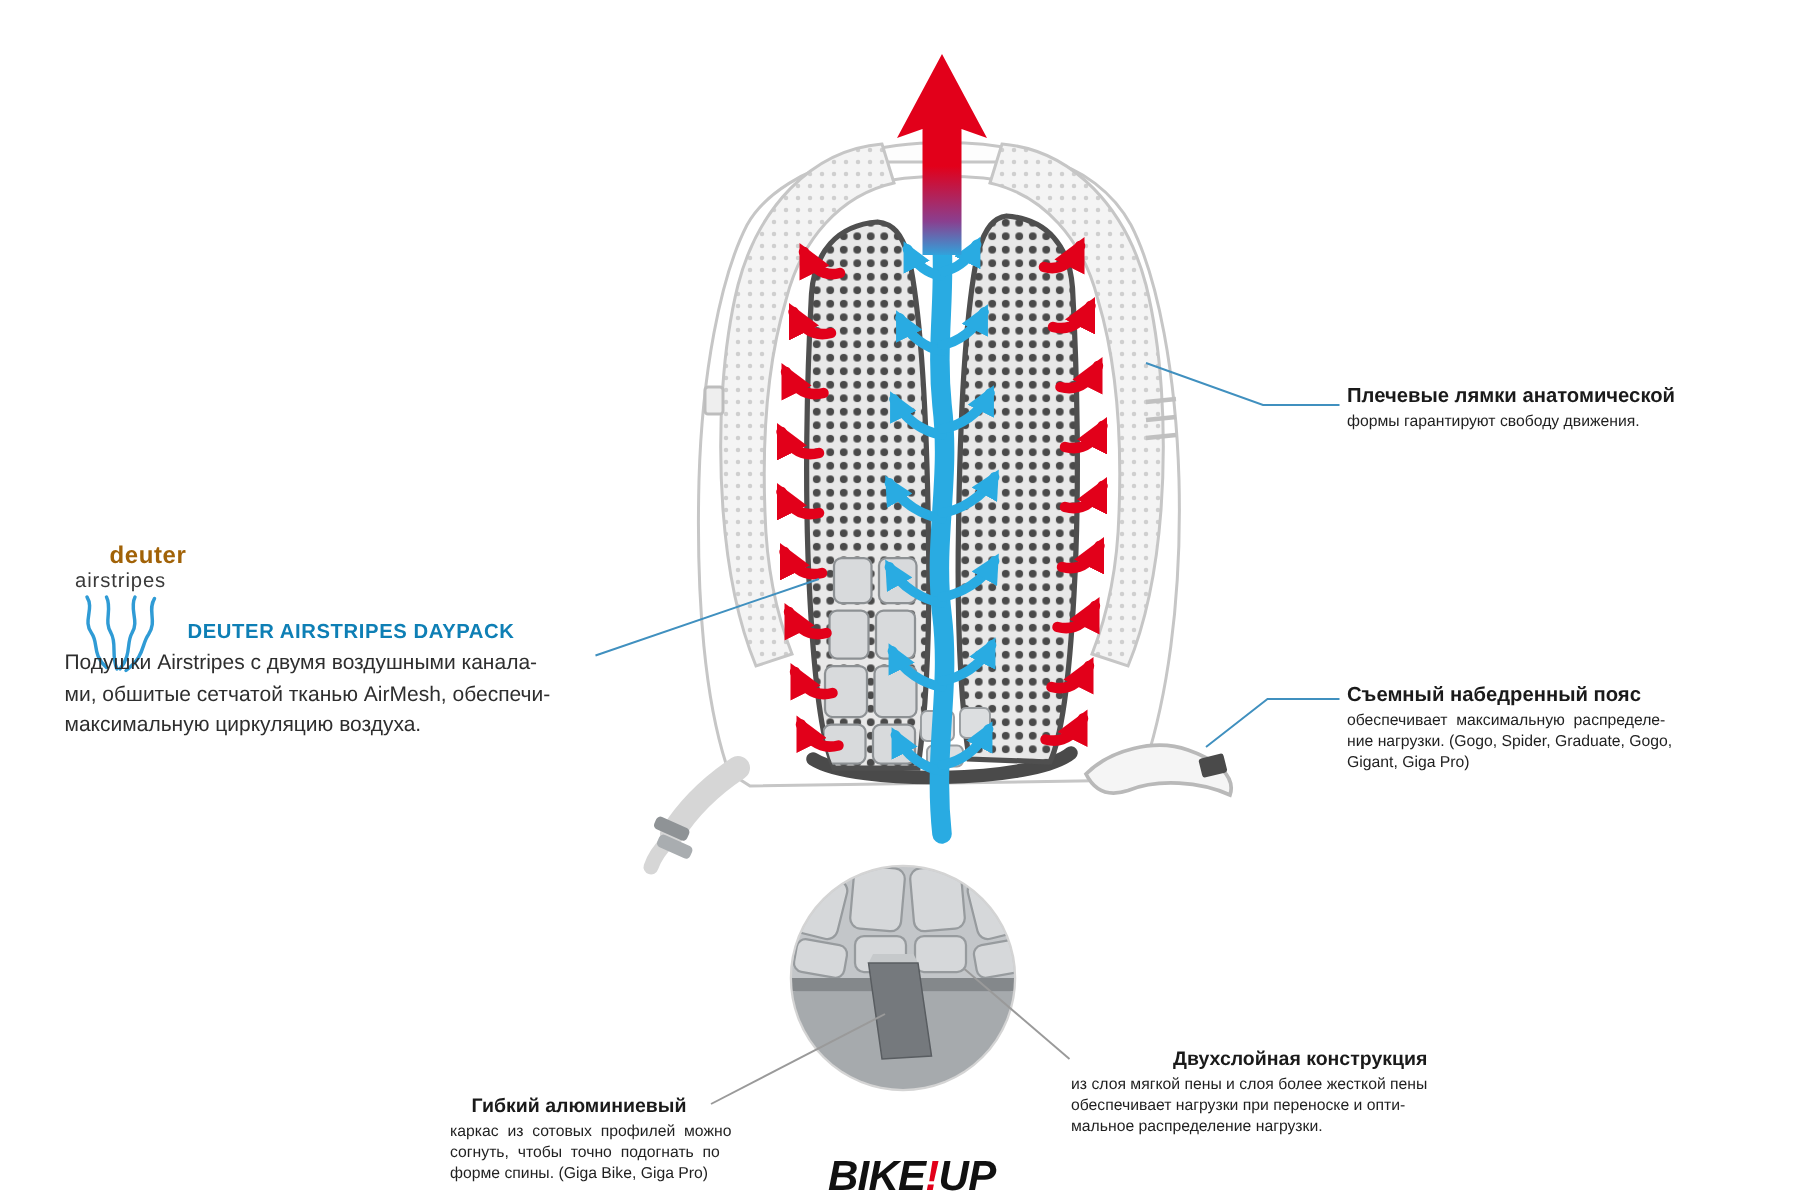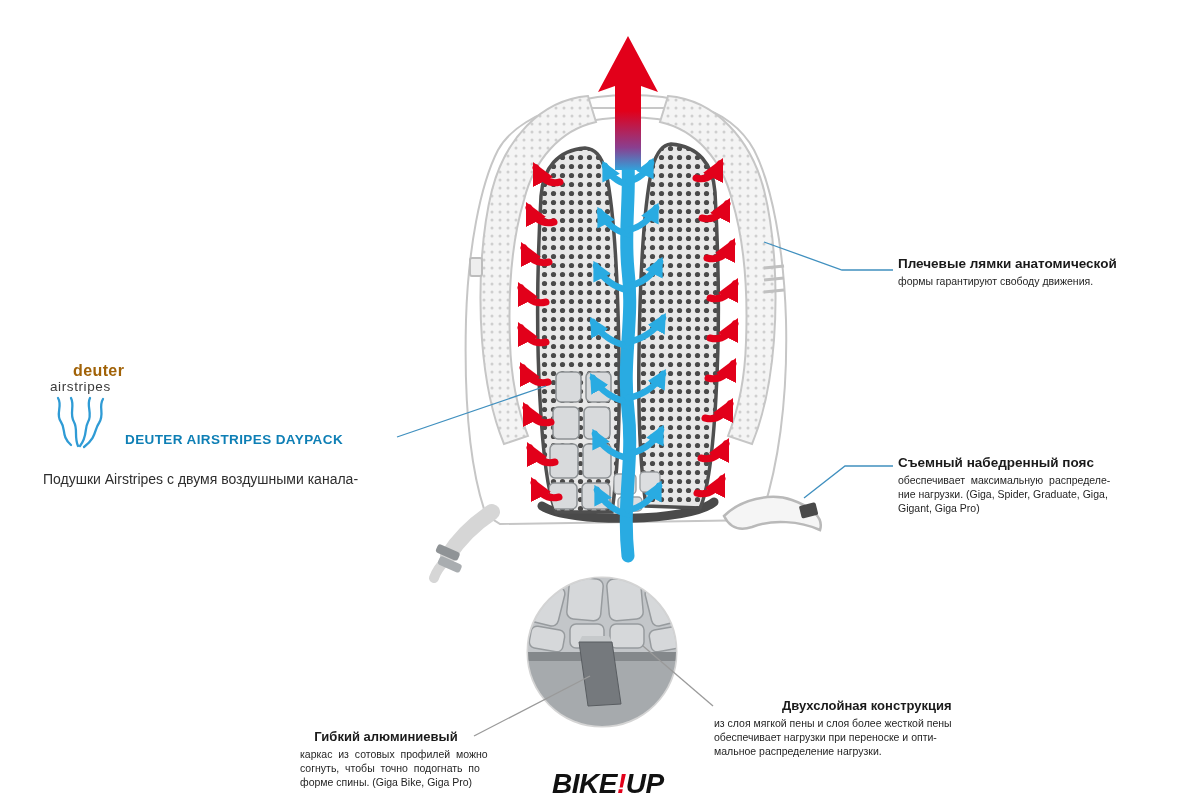--- a/index.html
+++ b/index.html
@@ -5,22 +5,22 @@
   html,body{margin:0;padding:0;background:#ffffff;}
   .canvas{
     position:relative;width:1200px;height:800px;background:#ffffff;overflow:hidden;
     font-family:"Liberation Sans", sans-serif;color:#2b2b2b;
   }
   .abs{position:absolute;}
   svg{display:block;}
   
   .logo-brand{left:73px;top:362px;font-size:16px;font-weight:bold;color:#a16207;letter-spacing:.4px;}
   .logo-product{left:50px;top:379px;font-size:13.5px;font-weight:normal;color:#3a3a3a;letter-spacing:.6px;}
-  .heading{left:125px;top:432px;font-size:13.5px;font-weight:bold;color:#0e7fb5;letter-spacing:.4px;}
-  .intro{left:43px;top:469px;font-size:14px;line-height:20.5px;color:#2e2e2e;}
+  .heading{left:125px;top:413px;font-size:13.5px;font-weight:bold;color:#0e7fb5;letter-spacing:.4px;}
+  .intro{left:43px;top:431px;font-size:14px;line-height:20.5px;color:#2e2e2e;}
   .intro div{white-space:pre;}
   .ann{position:absolute;}
   .ann-title{font-size:13.5px;font-weight:bold;color:#1a1a1a;margin-bottom:3px;white-space:pre;}
   .ann-line{font-size:10.5px;line-height:14px;color:#1f1f1f;white-space:pre;}
   .ann-shoulder{left:898px;top:256px;}
   .ann-hipbelt{left:898px;top:455px;}
   .ann-frame{left:300px;top:729px;width:172px;text-align:center;}
   .ann-frame .ann-title{font-size:13px;}
   .ann-layers{left:714px;top:698px;}
   .ann-layers .ann-title{font-size:13px;text-align:right;}
@@ -204,31 +204,33 @@
     </g>
   </svg>
 
   <div class="abs logo-brand">deuter</div>
   <div class="abs logo-product">airstripes</div>
 
   <div class="abs heading">DEUTER AIRSTRIPES DAYPACK</div>
 
   <div class="abs intro">
     <div>Подушки Airstripes с двумя воздушными канала-</div>
+    <div>ми, обшитые сетчатой тканью AirMesh, обеспечи-</div>
+    <div>максимальную циркуляцию воздуха.</div>
   </div>
 
   <div class="ann ann-shoulder">
     <div class="ann-title">Плечевые лямки анатомической</div>
     <div class="ann-line">формы гарантируют свободу движения.</div>
   </div>
 
   <div class="ann ann-hipbelt">
     <div class="ann-title">Съемный набедренный пояс</div>
     <div class="ann-line">обеспечивает  максимальную  распределе-</div>
-    <div class="ann-line">ние нагрузки. (Giga, Spider, Graduate, Giga,</div>
+    <div class="ann-line">ние нагрузки. (Gogo, Spider, Graduate, Gogo,</div>
     <div class="ann-line">Gigant, Giga Pro)</div>
   </div>
 
   <div class="ann ann-frame">
     <div class="ann-title">Гибкий алюминиевый</div>
     <div class="ann-line">каркас  из  сотовых  профилей  можно</div>
     <div class="ann-line">согнуть,  чтобы  точно  подогнать  по</div>
     <div class="ann-line">форме спины. (Giga Bike, Giga Pro)</div>
   </div>
 

